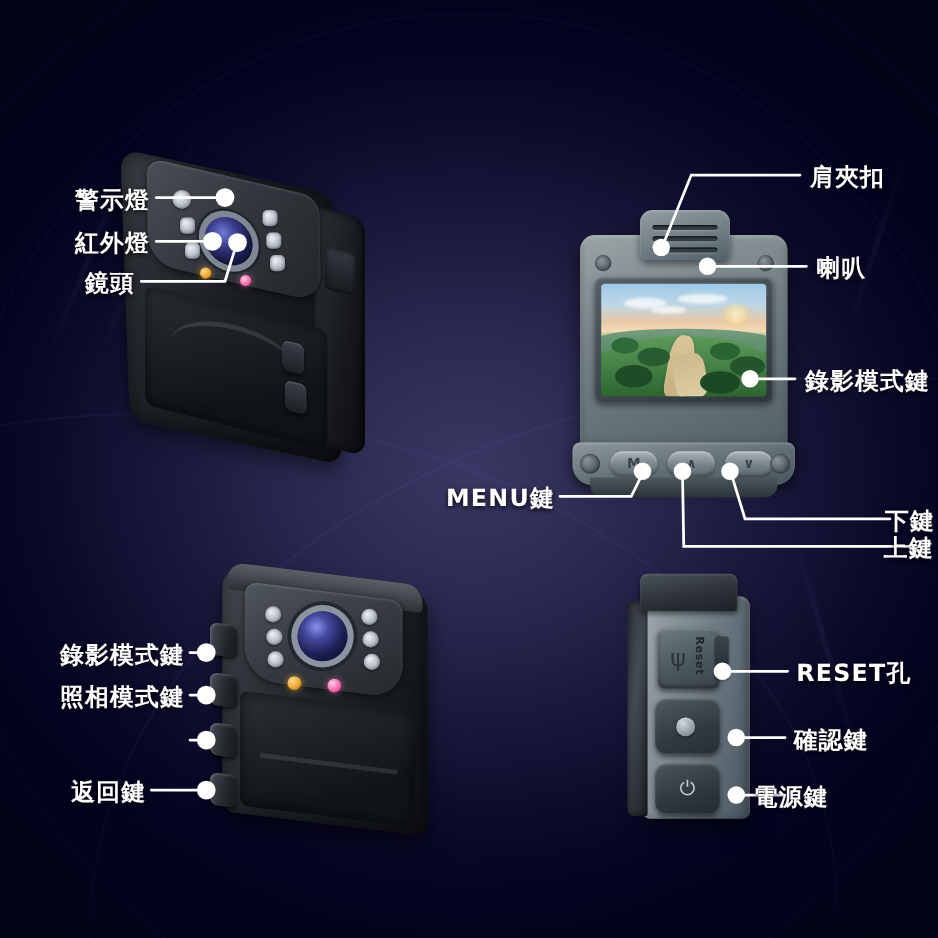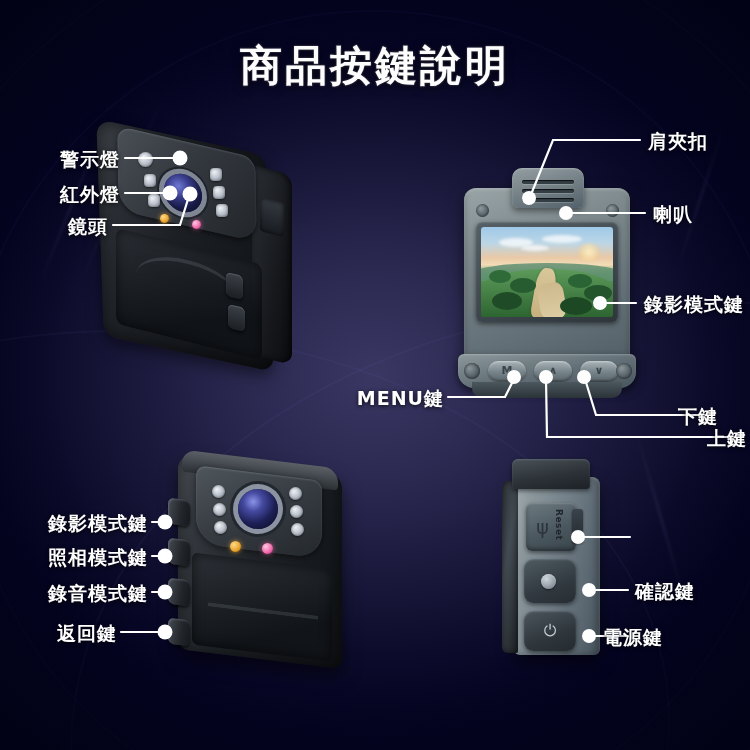--- a/index.html
+++ b/index.html
@@ -450,34 +450,33 @@
       <circle cx="165" cy="522" r="7.5"></circle>
       <circle cx="165" cy="556" r="7.5"></circle>
       <circle cx="165" cy="592" r="7.5"></circle>
       <circle cx="165" cy="632" r="7.5"></circle>
       <circle cx="578" cy="537" r="7"></circle>
       <circle cx="589" cy="590" r="7"></circle>
       <circle cx="589" cy="636" r="7"></circle>
     </g>
   </svg>
 
-  <div class="title">商品按鍵說明</div>
 
   <div class="lbl r" style="left:120px;top:147px;">警示燈</div>
   <div class="lbl r" style="left:120px;top:182px;">紅外燈</div>
   <div class="lbl r" style="left:108px;top:214px;">鏡頭</div>
 
   <div class="lbl" style="left:648px;top:129px;">肩夾扣</div>
   <div class="lbl" style="left:653px;top:202px;">喇叭</div>
   <div class="lbl" style="left:644px;top:292px;">錄影模式鍵</div>
   <div class="lbl r" style="left:444px;top:386px;">MENU鍵</div>
-  <div class="lbl" style="left:678px;top:404px;">下鍵</div>
+  <div class="lbl" style="left:708px;top:404px;">下鍵</div>
   <div class="lbl" style="left:707px;top:426px;">上鍵</div>
 
   <div class="lbl r" style="left:148px;top:545px;">照相模式鍵</div>
   <div class="lbl r" style="left:148px;top:511px;">錄影模式鍵</div>
-  <div class="lbl r" style="left:148px;top:581px;">錄音模式鍵</div>
   <div class="lbl r" style="left:117px;top:621px;">返回鍵</div>
 
+  <div class="lbl" style="left:637px;top:526px;">RESET孔</div>
   <div class="lbl" style="left:635px;top:579px;">確認鍵</div>
   <div class="lbl" style="left:603px;top:625px;">電源鍵</div>
 
 </div>
 
 </body></html>

